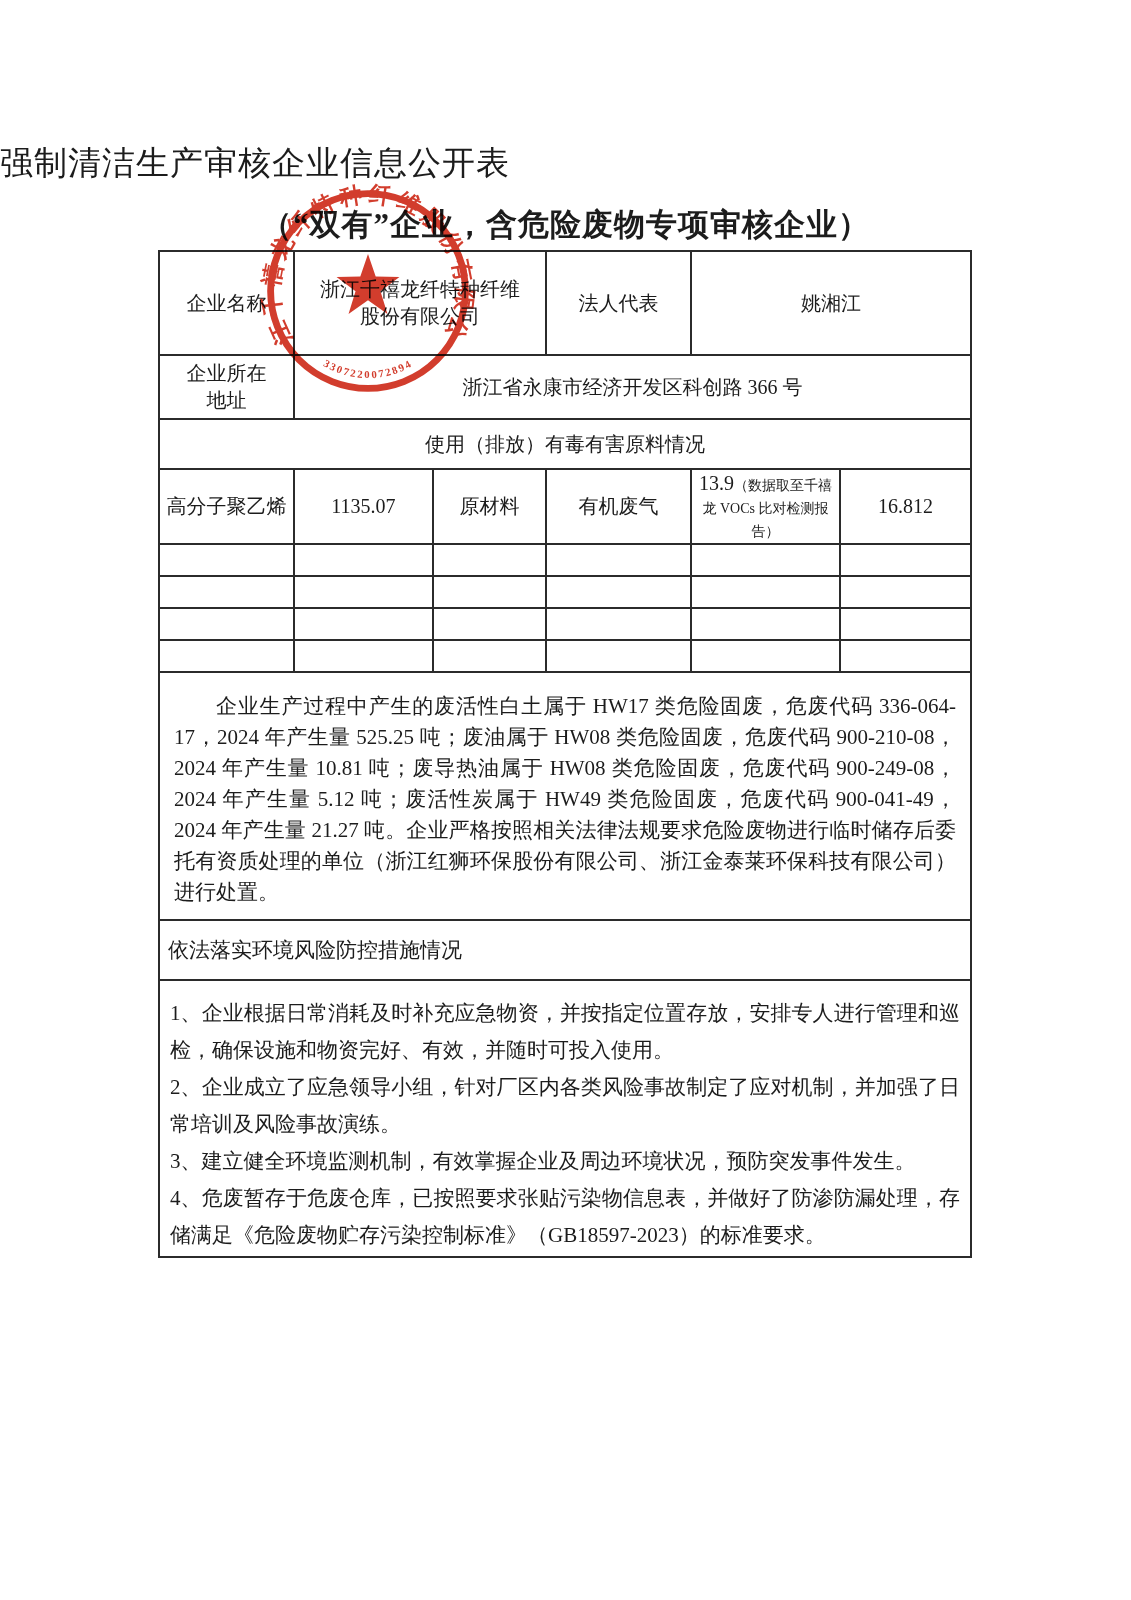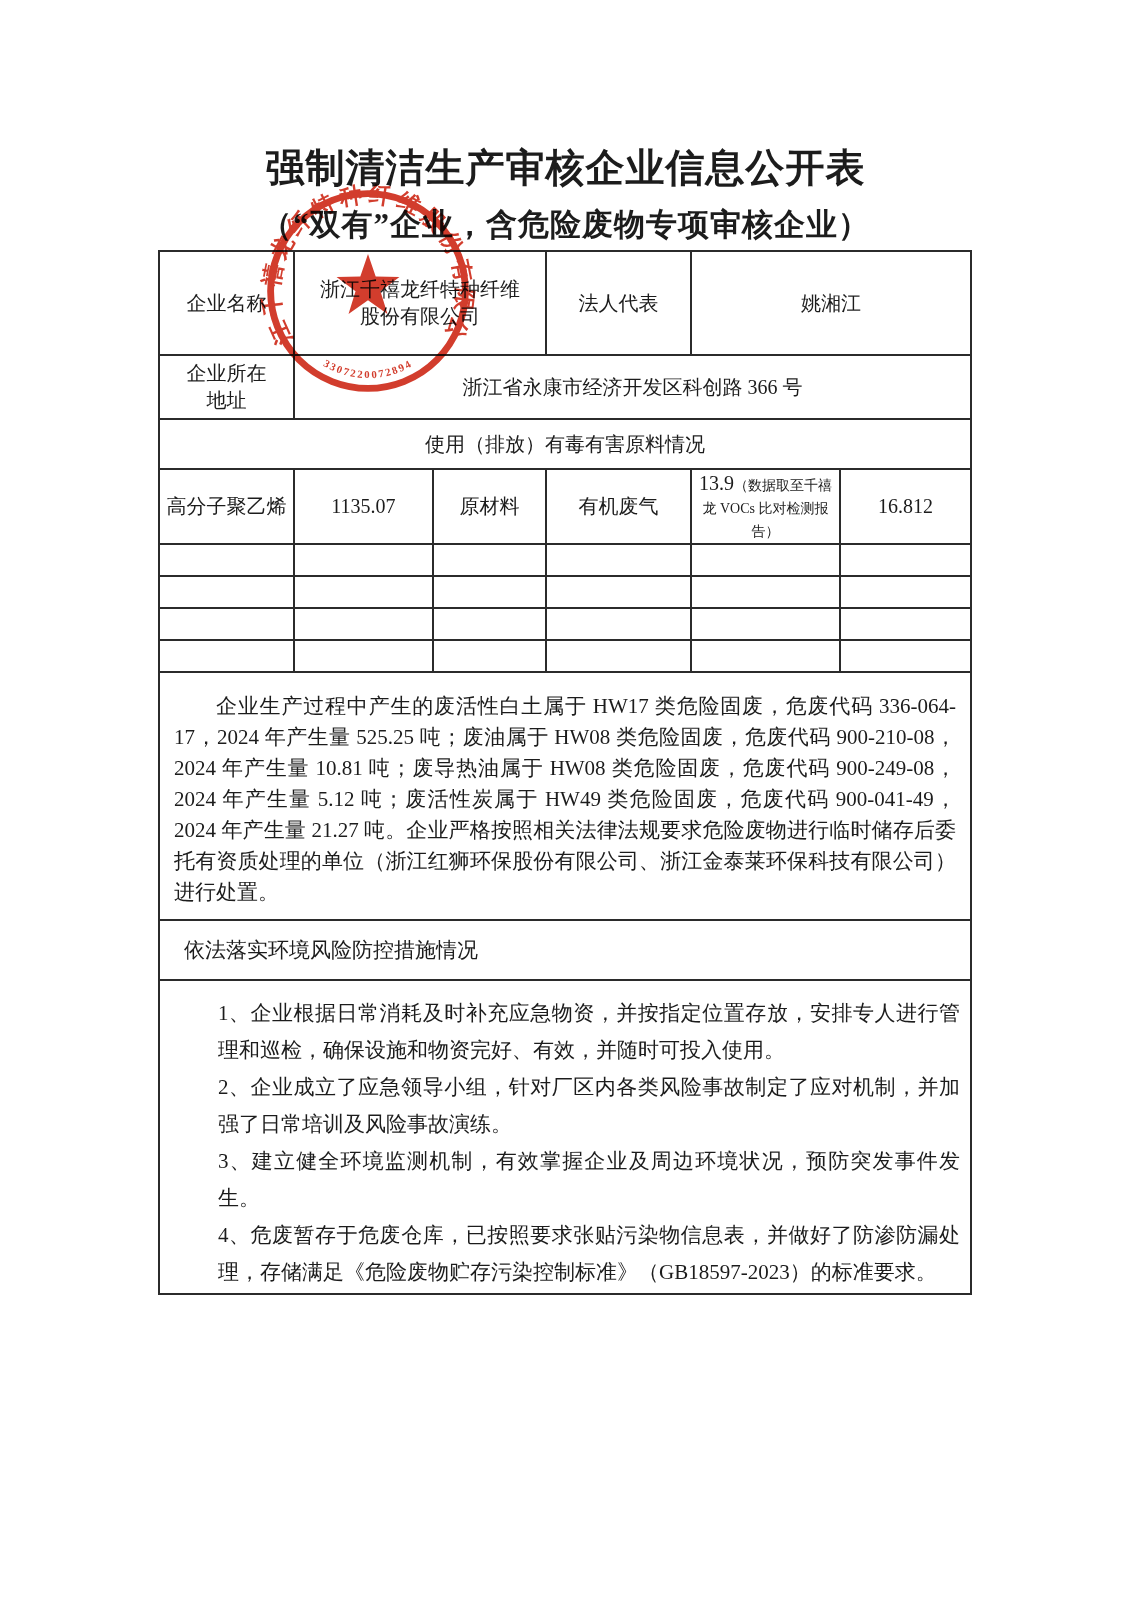--- a/index.html
+++ b/index.html
@@ -7,21 +7,21 @@
     position:relative;
     width:1131px;
     height:1600px;
     background:#ffffff;
     font-family:"Liberation Serif","DejaVu Serif",serif;
     color:#1c1c1c;
     overflow:hidden;
   }
   .doc-title{
     position:absolute; top:141px; left:0; width:1131px;
-    text-align:center; font-size:39px; font-weight:bold; letter-spacing:1px;
+    font-size:33px; font-weight:normal; letter-spacing:1px;
   }
   .doc-subtitle{
     position:absolute; top:204px; left:0; width:1131px;
     text-align:center; font-size:31px; font-weight:bold; letter-spacing:1px;
   }
   table.form{
     position:absolute; top:250px; left:158px;
     width:812px; border-collapse:collapse; table-layout:fixed;
   }
   table.form td{
@@ -31,28 +31,28 @@
   }
   .preline{white-space:pre-line;}
   tr.h96 td{height:98px;}
   tr.h62 td{height:58px;}
   tr.h48 td{height:44px;}
   tr.hhd td{height:58px;}
   tr.h70 td{height:66px;}
   tr.h30 td{height:26px;}
   tr.hsec td{height:50px; text-align:left; padding-left:12px; font-size:21px;}
   tr.hbody td{height:242px; vertical-align:top; text-align:left;}
-  tr.hsec2 td{height:54px; text-align:left; padding-left:24px; font-size:21px;}
+  tr.hsec2 td{height:54px; text-align:left; padding-left:8px; font-size:21px;}
   tr.hlist td{height:254px; vertical-align:top; text-align:left;}
   .body-par{
     font-size:21px; line-height:31px; text-align:justify;
     padding:16px 8px 0 8px; text-indent:42px;
   }
   .list-wrap{padding:12px 4px 0 4px;}
-  .list-item{font-size:21px; line-height:37px; text-align:justify;margin-left:48px;}
+  .list-item{font-size:21px; line-height:37px; text-align:justify;}
   .conc-main{font-size:20px;}
   .conc-note{font-size:14px;}
   sup.u3{font-size:12px; vertical-align:super; line-height:0;}
   .stamp{
     position:absolute; left:256px; top:179px; width:224px; height:224px;
     mix-blend-mode:multiply; opacity:0.93; pointer-events:none;
   }
   .stamp text{font-family:"Liberation Serif","DejaVu Serif",serif;}
   .seal-arc-text{font-size:23px; font-weight:bold; letter-spacing:5px;}
   .seal-code-text{font-size:11px; font-weight:bold; letter-spacing:2px;}

